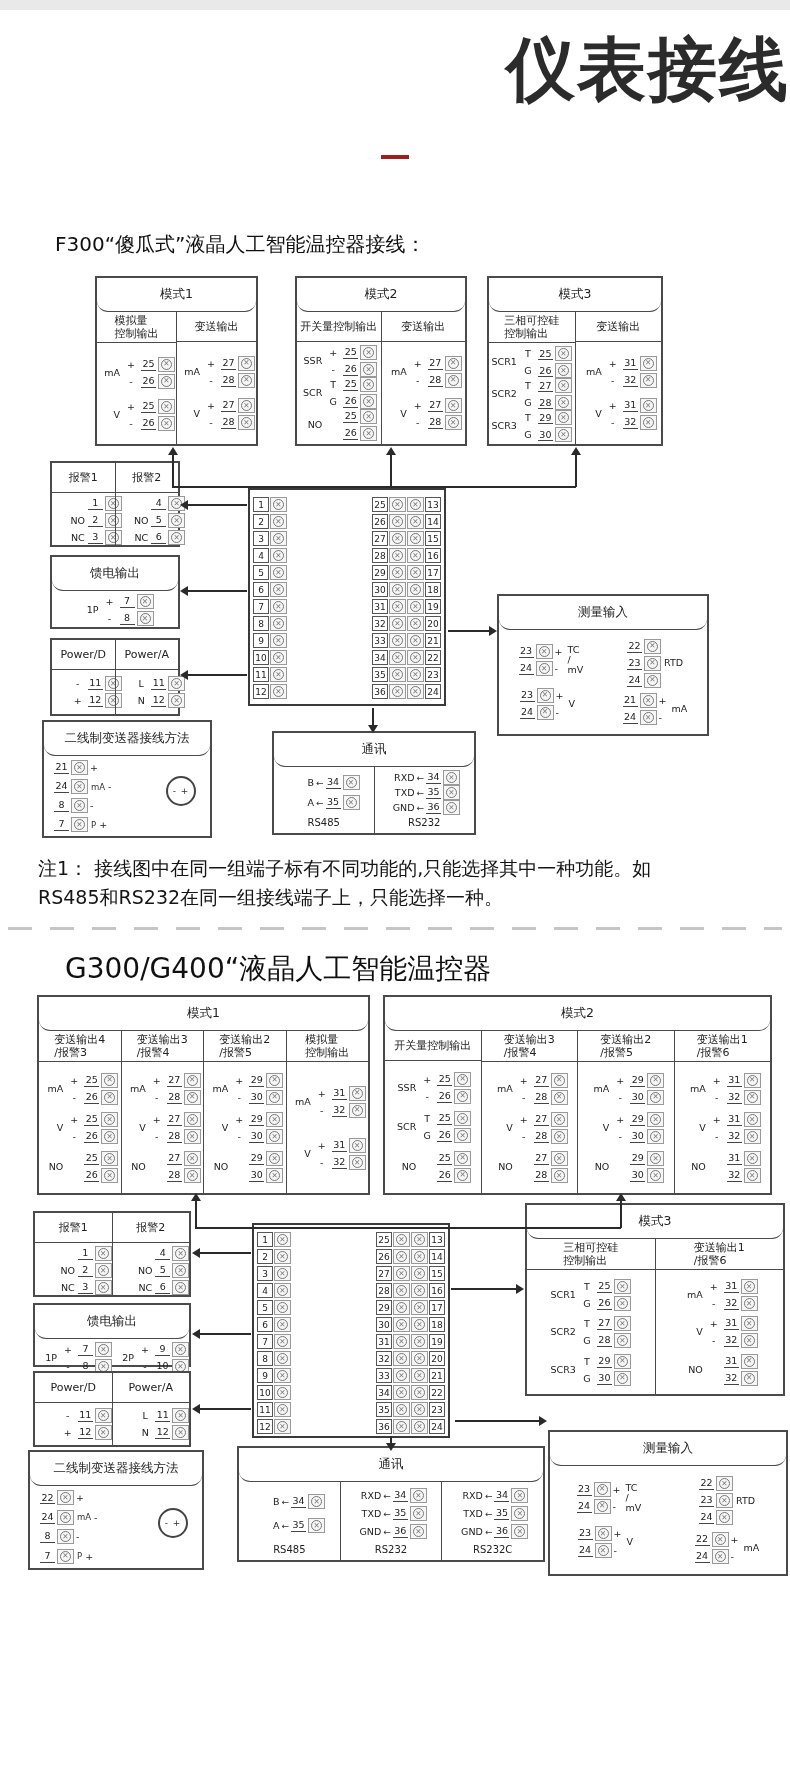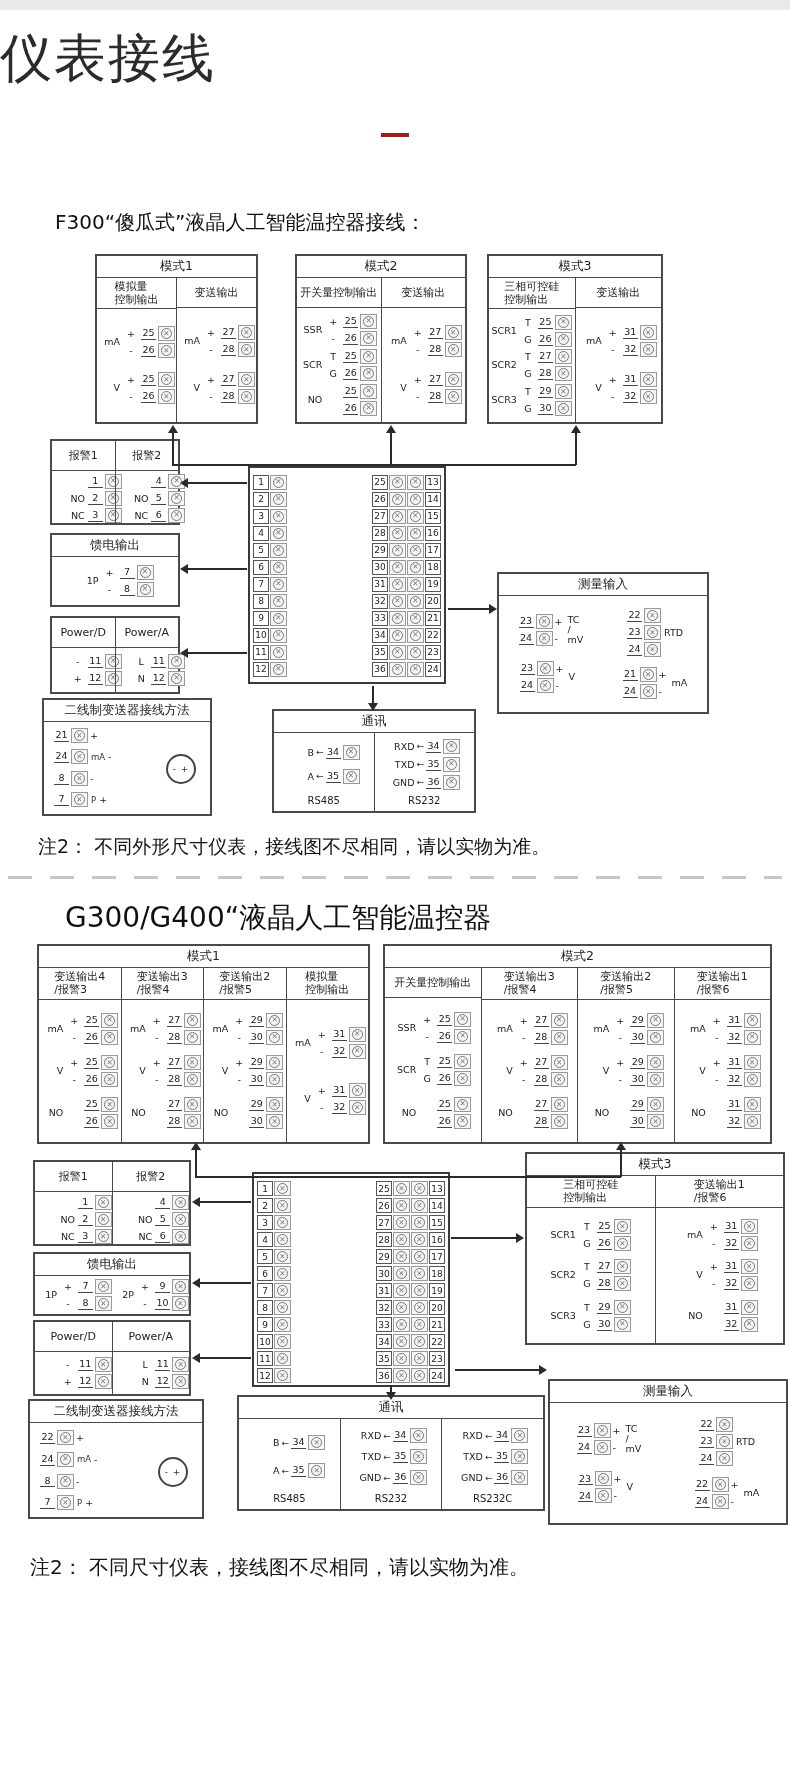--- a/index.html
+++ b/index.html
@@ -1,28 +1,28 @@
 <!DOCTYPE html>
 <html><head>
 <meta charset="utf-8">
 <style>
   *{margin:0;padding:0;box-sizing:border-box;}
   html{background:#fff;}
   body{width:790px;background:#fff;font-family:"DejaVu Sans","Liberation Sans",sans-serif;color:#222;padding-bottom:36px;}
   .topbar{height:10px;background:#e9e9e9;}
-  .main-title{margin-top:14px;font-size:52px;line-height:1.32;font-weight:400;color:#2b2b2b;text-align:left;letter-spacing:2px;}
+  .main-title{margin-top:14px;font-size:69px;line-height:1.32;font-weight:700;color:#2b2b2b;text-align:right;letter-spacing:2px;}
   .red-dash{width:28px;height:4px;background:#9c1f1f;margin:40px auto 0;}
   .sec-heading{color:#101010;font-weight:500;}
   #f300-heading{font-size:20px;margin:72px 0 0 55px;}
   #g300-heading{font-size:28px;margin:20px 0 0 65px;}
   .diagram{position:relative;width:790px;overflow:hidden;}
   #f300-diagram{height:580px;}
   #g300-diagram{height:600px;}
   .mode-box{position:absolute;border:2px solid #4a4a4a;background:#fff;display:flex;flex-direction:column;}
-  .btitle{font-size:12.5px;text-align:center;border-bottom:1.5px solid #4a4a4a;padding:2px 0;flex:0 0 auto;}
+  .btitle{font-size:12.5px;text-align:center;border-bottom:1.5px solid #4a4a4a;padding:8px 0;flex:0 0 auto;border-radius:11px;}
   .bcols{flex:1;display:flex;align-items:stretch;min-height:0;}
   .bcol{flex:1;display:flex;flex-direction:column;min-width:0;}
   .bcol.hashead+.bcol.hashead{border-left:1.5px solid #4a4a4a;}
   .chead{font-size:11px;text-align:left;border-bottom:1.5px solid #4a4a4a;padding:2px 1px;white-space:pre-line;line-height:1.2;display:flex;align-items:center;justify-content:center;min-height:30px;flex:0 0 auto;}
   .cgroups{flex:1;display:flex;flex-direction:column;justify-content:space-evenly;align-items:center;padding:3px 1px;}
   .tgroup{display:flex;align-items:center;gap:3px;}
   .glabel{font-size:9.5px;min-width:22px;text-align:right;white-space:pre-line;line-height:1.05;color:#222;}
   .glabel.pf{text-align:left;min-width:14px;}
   .grows{display:flex;flex-direction:column;gap:2px;}
   .trow{display:flex;align-items:center;gap:2px;}
@@ -922,21 +922,22 @@
     <div class="wire" style="left: 187px; top: 332px; height: 2px; width: 60px;"></div>
     <div class="ahead left" style="left: 180px; top: 328px;"></div>
     <div class="wire" style="left: 187px; top: 416px; height: 2px; width: 60px;"></div>
     <div class="ahead left" style="left: 180px; top: 412px;"></div>
     <div class="wire" style="left: 448px; top: 372px; height: 2px; width: 42px;"></div>
     <div class="ahead right" style="left: 489px; top: 368px;"></div>
     <div class="wire" style="left: 372px; top: 450px; width: 2px; height: 18px;"></div>
     <div class="ahead down" style="left: 368px; top: 467px;"></div>
   </div>
 <div class="notes" id="f300-notes">
-    <div class="note-line">注2： 不同外形尺寸仪表，接线图不尽相同，请以实物为准。</div>
+    <div class="note-line">注1： 接线图中在同一组端子标有不同功能的,只能选择其中一种功能。如</div>
+    <div class="note-line">RS485和RS232在同一组接线端子上，只能选择一种。</div>
   </div>
 
 <div class="divider"></div>
 
 <div class="sec-heading" id="g300-heading">G300/G400“液晶人工智能温控器</div>
 <div class="diagram" id="g300-diagram">
     <div class="mode-box" style="left: 37px; top: 7px; width: 333px; height: 200px;">
       <div class="btitle">模式1</div>
       <div class="bcols">
         <div class="bcol hashead">
@@ -2155,14 +2156,13 @@
     <div class="wire" style="left: 199px; top: 420px; height: 2px; width: 52px;"></div>
     <div class="ahead left" style="left: 192px; top: 416px;"></div>
     <div class="wire" style="left: 451px; top: 300px; height: 2px; width: 66px;"></div>
     <div class="ahead right" style="left: 516px; top: 296px;"></div>
     <div class="wire" style="left: 455px; top: 432px; height: 2px; width: 85px;"></div>
     <div class="ahead right" style="left: 539px; top: 428px;"></div>
     <div class="wire" style="left: 390px; top: 448px; width: 2px; height: 8px;"></div>
     <div class="ahead down" style="left: 386px; top: 455px;"></div>
   </div>
 <div class="notes" id="g300-notes">
-    <div class="note-line">注2： 不同尺寸仪表，接线图不尽相同，请以实物为准。</div>
   </div>
 
 </body></html>

